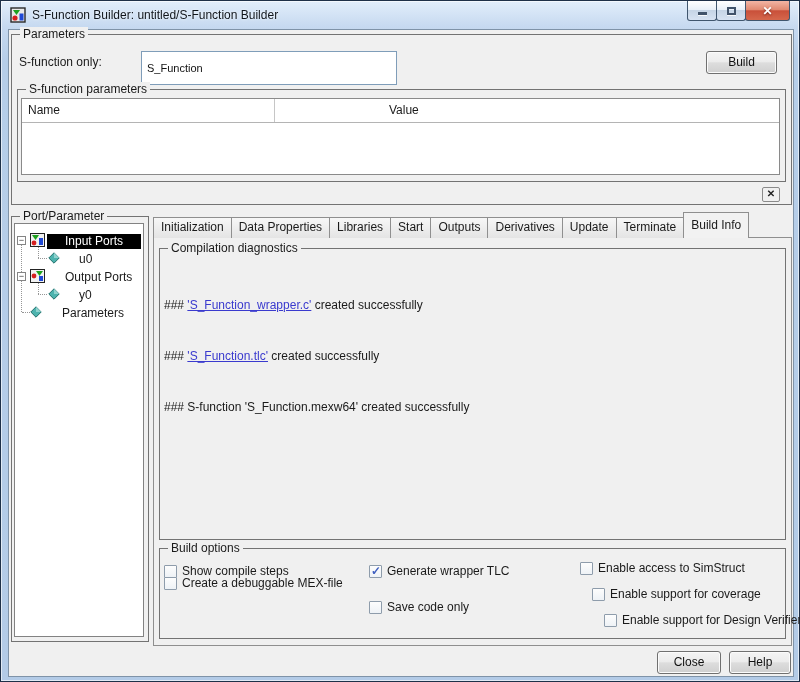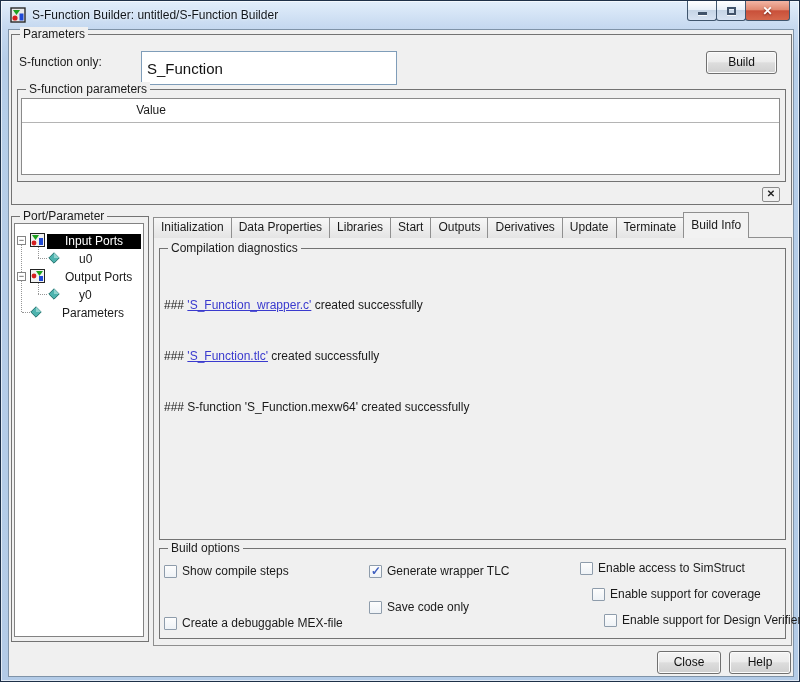--- a/index.html
+++ b/index.html
@@ -44,21 +44,21 @@
   .group { position:absolute; border:1px solid #737373; }
   .group-label { position:absolute; top:-8px; left:8px; background:#f0f0f0; padding:0 3px; white-space:nowrap; }
   .btn {
     position:absolute; box-sizing:border-box; border:1px solid #707070; border-radius:3px;
     background:linear-gradient(#f4f4f4,#ececec 45%,#dddddd 52%,#cfcfcf);
     box-shadow:inset 0 0 0 1px #fbfbfb;
     text-align:center; line-height:21px; color:#111; cursor:default;
   }
   .textfield {
     position:absolute; box-sizing:border-box; border:1px solid #7f9db9; background:#fff;
-    font-family:"Liberation Sans", sans-serif; font-size:15px; padding:16px 5px; color:#111;
+    font-family:"Liberation Sans", sans-serif; font-size:11px; padding:16px 5px; color:#111;
   }
 
   
   .ptable { position:absolute; background:#fff; border:1px solid #8a8a8a; box-sizing:border-box; }
   .ptable-header { display:flex; height:23px; border-bottom:1px solid #b4b4b4; }
   .ptable-header .cell { box-sizing:border-box; padding:4px 0 0 6px; border-right:1px solid #c6c6c6; overflow:hidden; }
   .ptable-header .cell:last-child { border-right:none;text-align:center; }
 
   .panel-close {
     position:absolute; box-sizing:border-box; width:18px; height:15px;
@@ -144,20 +144,21 @@
     </div>
     <span style="position:absolute; left:18px; top:54px;">S-function only:</span>
     <input class="textfield" type="text" style="left: 140px; top: 50px; width: 256px; height: 21px;" value="S_Function">
     <div class="btn" style="left:705px; top:50px; width:71px; height:23px;">Build</div>
 
     <div class="group" style="left:16px; top:88px; width:767px; height:91px;">
       <span class="group-label">S-function parameters</span>
     </div>
     <div class="ptable" style="left:20px; top:97px; width:759px; height:77px;">
       <div class="ptable-header">
+        <div class="cell" style="width:33.4%;">Name</div>
         <div class="cell" style="width:33.3%;">Value</div>
       </div>
     </div>
     <div class="panel-close" style="left:761px; top:186px;">✕</div>
 
     <div class="group" style="left:10px; top:215px; width:136px; height:424px;">
       <span class="group-label">Port/Parameter</span>
     </div>
     <div class="tree-panel" style="left:13px; top:222px; width:130px; height:414px;"></div>
 
@@ -237,21 +238,21 @@
     </div>
 
     <div class="group" style="left:158px; top:547px; width:625px; height:89px; z-index:2;">
       <span class="group-label">Build options</span>
     </div>
 
     <div class="cbitem" style="left:163px; top:563px;">
       <span class="cb"></span>
       <span>Show compile steps</span>
     </div>
-    <div class="cbitem" style="left:163px; top:615px;align-items:flex-end;">
+    <div class="cbitem" style="left:163px; top:575px;align-items:flex-end;">
       <span class="cb"></span>
       <span>Create a debuggable MEX-file</span>
     </div>
     <div class="cbitem" style="left:368px; top:563px;">
       <span class="cb checked"></span>
       <span>Generate wrapper TLC</span>
     </div>
     <div class="cbitem" style="left:368px; top:599px;">
       <span class="cb"></span>
       <span>Save code only</span>

